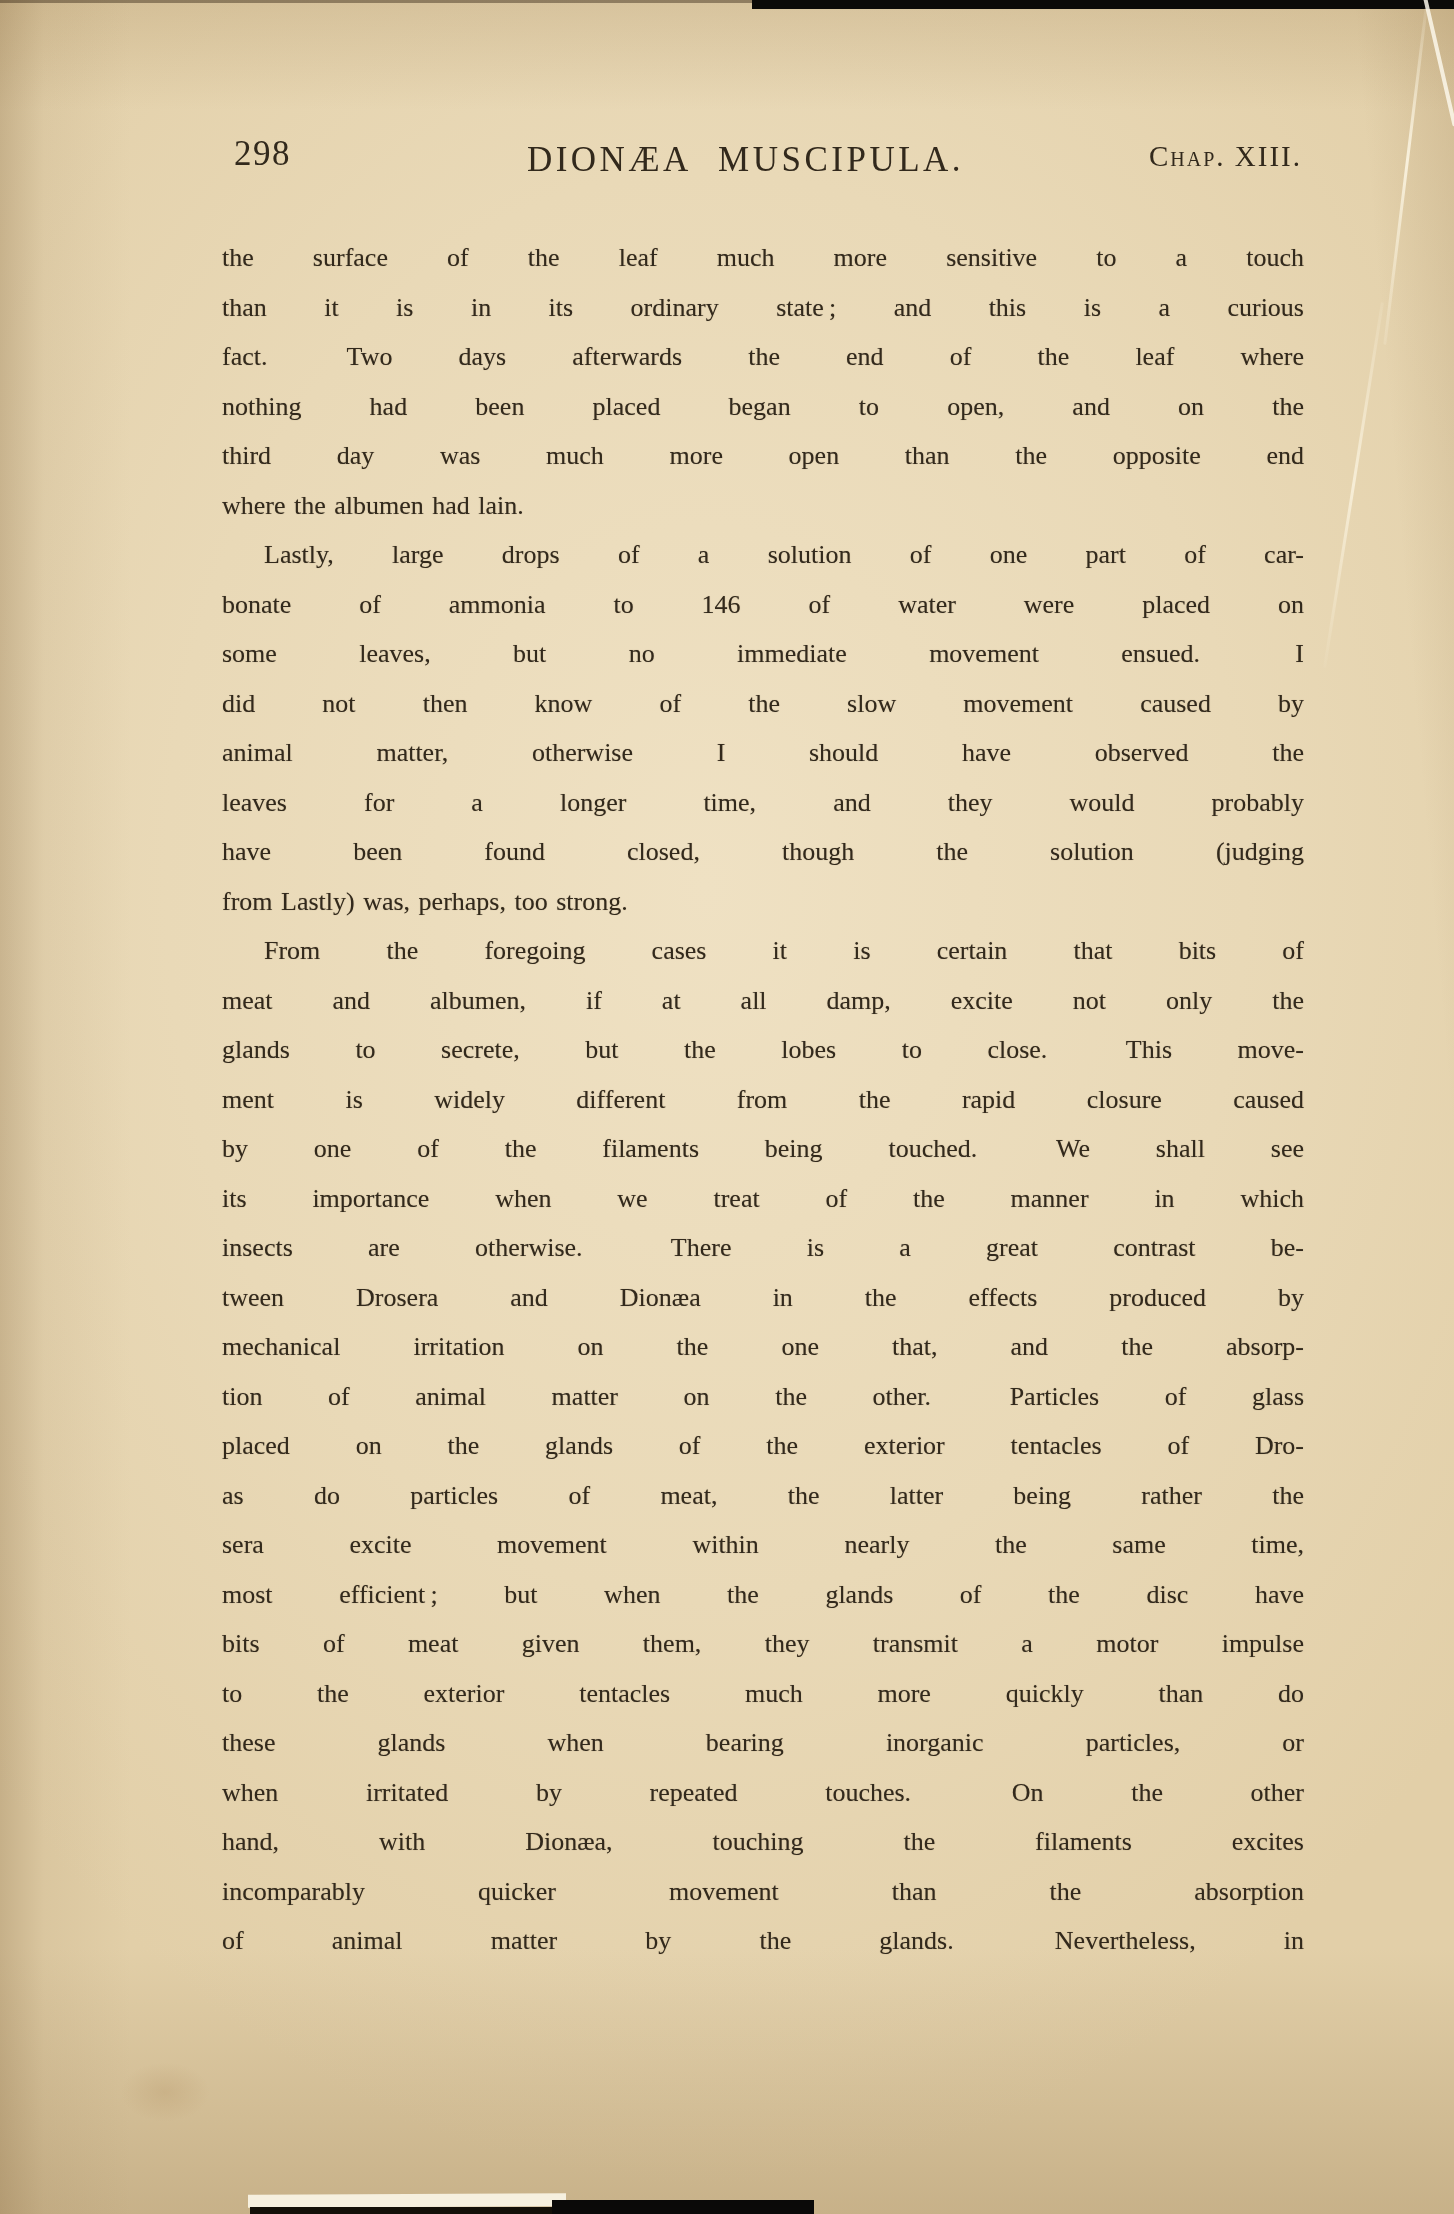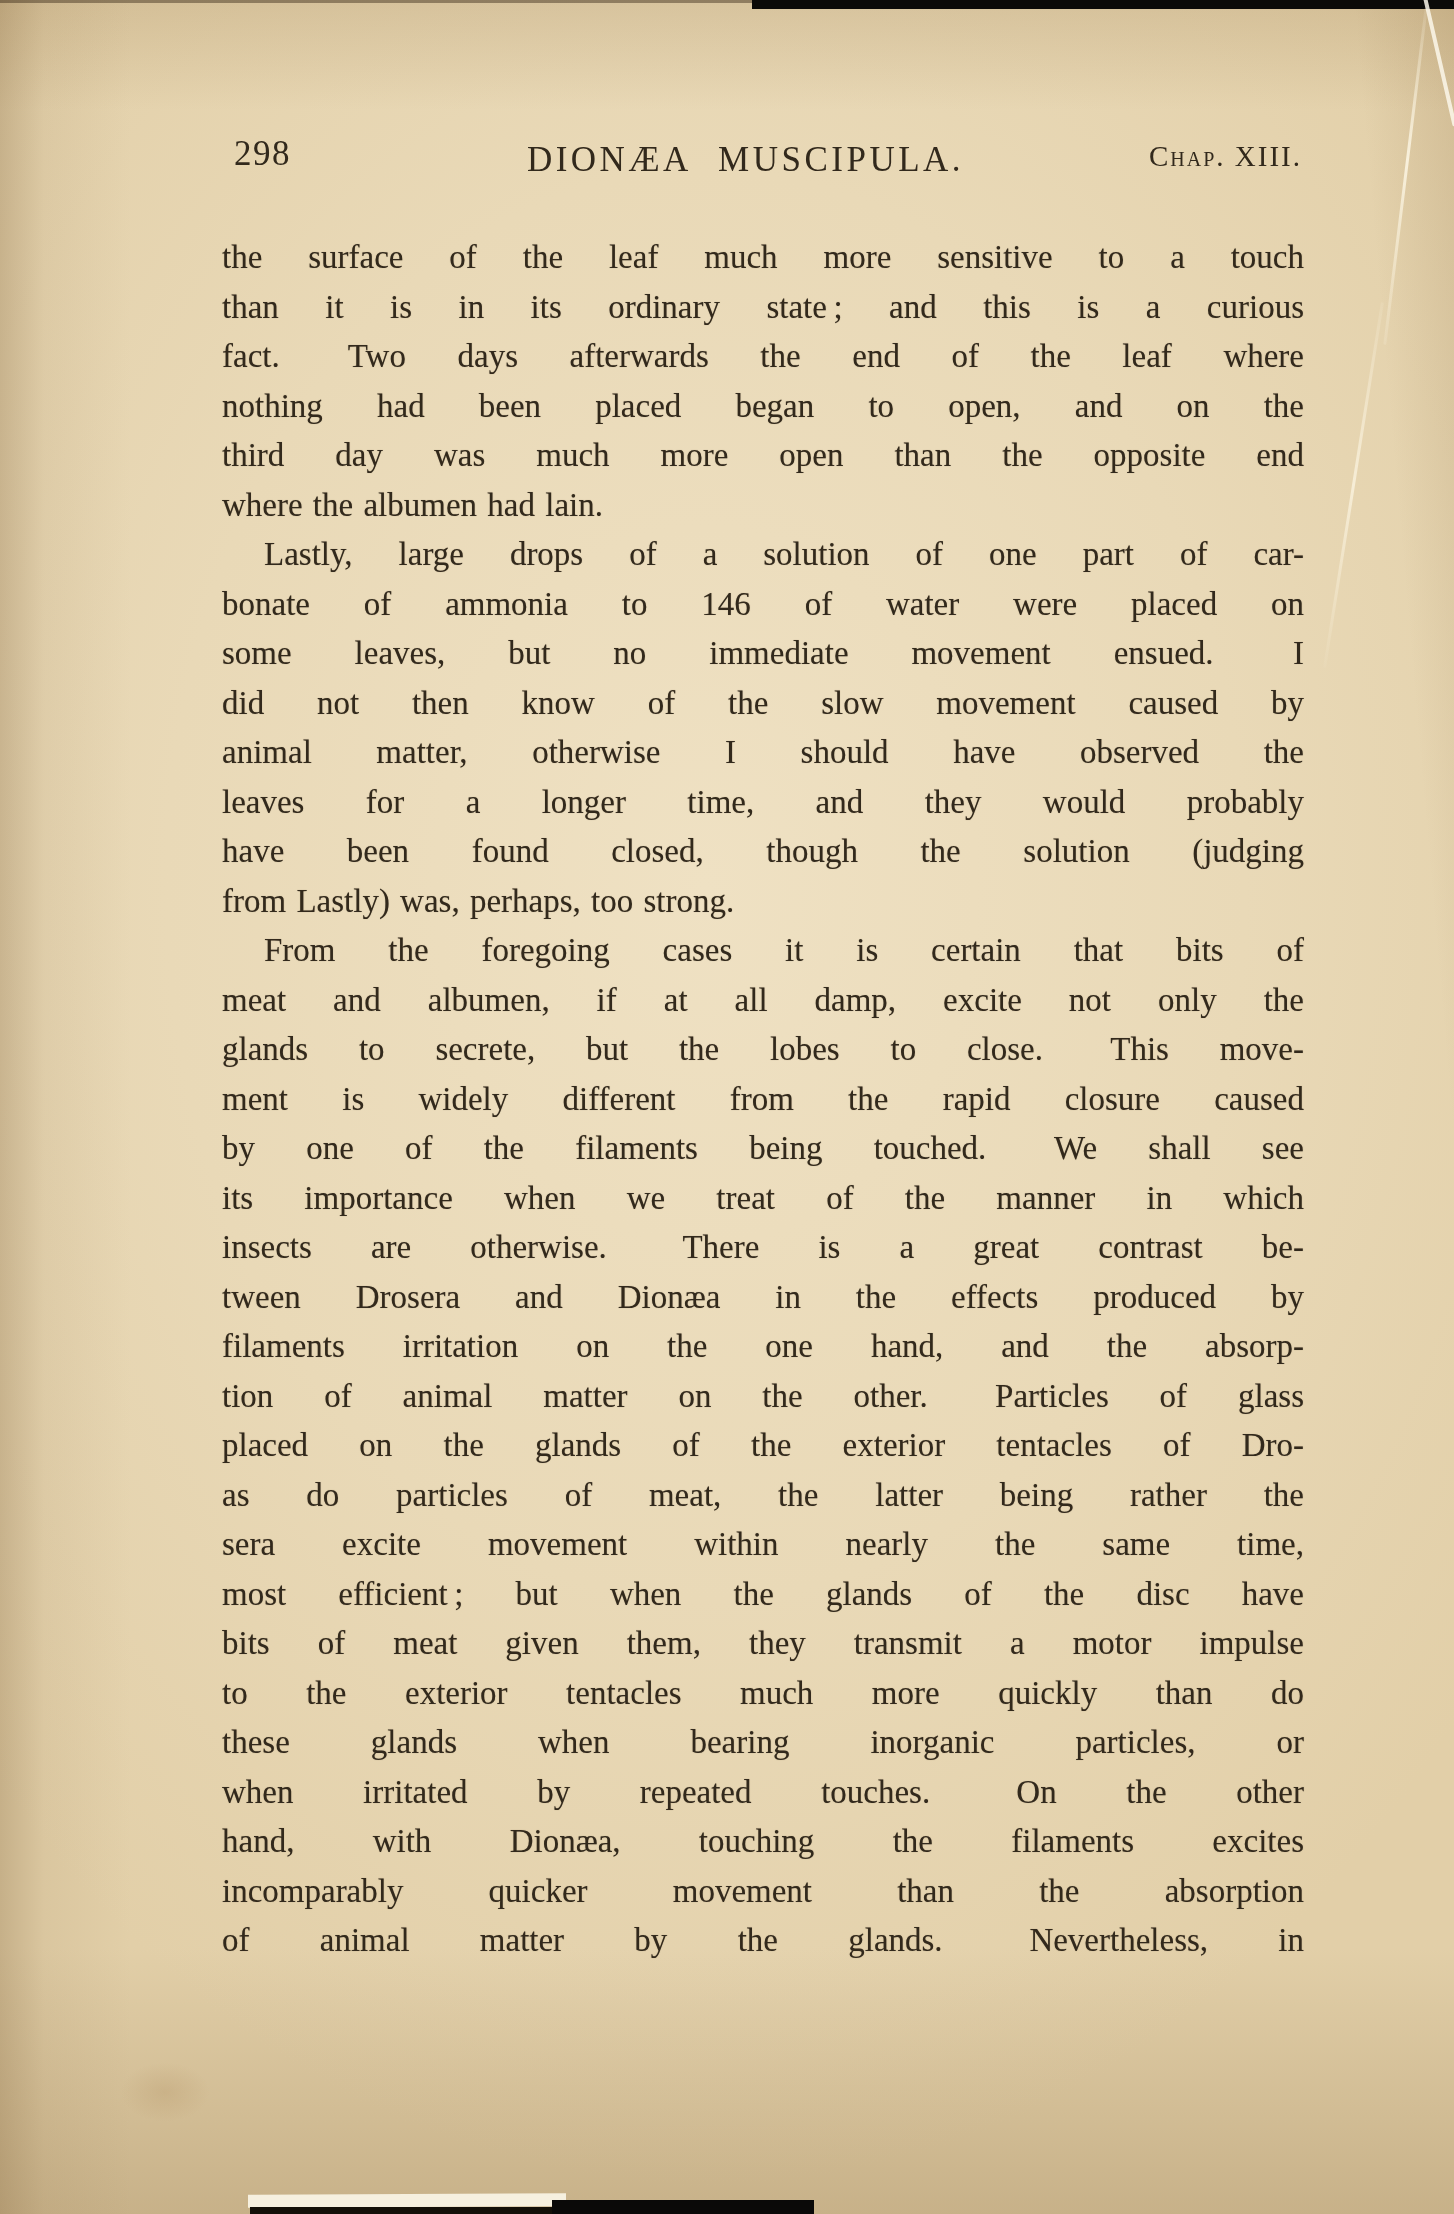--- a/index.html
+++ b/index.html
@@ -41,21 +41,21 @@
     font-size: 29px; font-variant: small-caps; letter-spacing: 2px;
     white-space: nowrap;
     margin-left: 48px;
   }
 
   
   .bodytext {
     position: absolute;
     left: 222px; top: 233px;
     width: 1082px;
-    font-size: 33px;
+    font-size: 26px;
     line-height: 49.5px;
     text-shadow: 0 0 1px rgba(70,52,28,0.35);
   }
   .line { text-align: justify; text-align-last: justify; word-spacing: 2px; }
   .line.short { text-align-last: left; }
   .line.indent { text-indent: 42px; }
 
   
   .artifact { position: absolute; }
   .strip-top-right { left: 752px; top: 0; width: 702px; height: 9px; background: #0b0a08; }
@@ -122,21 +122,21 @@
       <div class="line">have been found closed, though the solution (judging</div>
       <div class="line short">from Lastly) was, perhaps, too strong.</div>
       <div class="line indent">From the foregoing cases it is certain that bits of</div>
       <div class="line">meat and albumen, if at all damp, excite not only the</div>
       <div class="line">glands to secrete, but the lobes to close.  This move-</div>
       <div class="line">ment is widely different from the rapid closure caused</div>
       <div class="line">by one of the filaments being touched.  We shall see</div>
       <div class="line">its importance when we treat of the manner in which</div>
       <div class="line">insects are otherwise.  There is a great contrast be-</div>
       <div class="line">tween Drosera and Dionæa in the effects produced by</div>
-      <div class="line">filaments irritation on the one hand, and the absorp-</div>
+      <div class="line">mechanical irritation on the one that, and the absorp-</div>
       <div class="line">tion of animal matter on the other.  Particles of glass</div>
       <div class="line">placed on the glands of the exterior tentacles of Dro-</div>
       <div class="line">as do particles of meat, the latter being rather the</div>
       <div class="line">sera excite movement within nearly the same time,</div>
       <div class="line">most efficient ; but when the glands of the disc have</div>
       <div class="line">bits of meat given them, they transmit a motor impulse</div>
       <div class="line">to the exterior tentacles much more quickly than do</div>
       <div class="line">these glands when bearing inorganic particles, or</div>
       <div class="line">when irritated by repeated touches.  On the other</div>
       <div class="line">hand, with Dionæa, touching the filaments excites</div>

